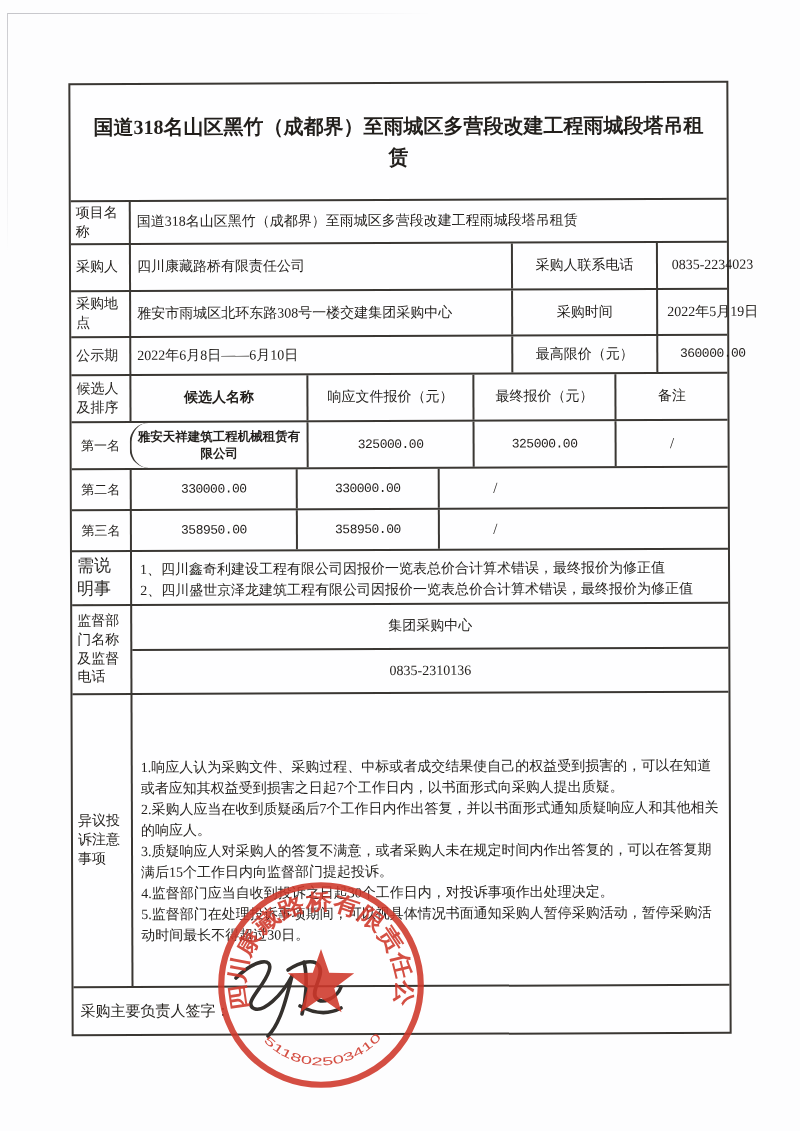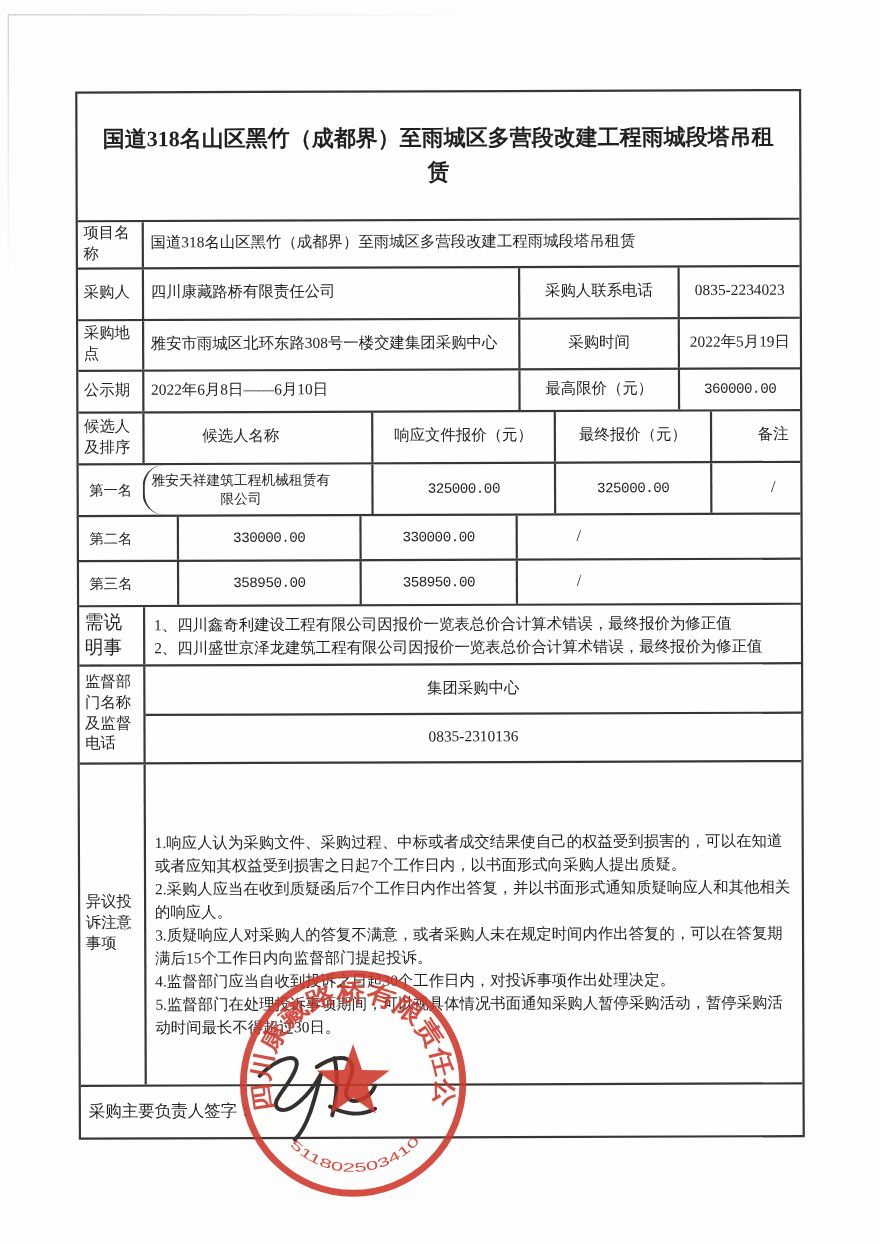--- a/index.html
+++ b/index.html
@@ -24,24 +24,24 @@
     box-sizing:border-box;border-left:2px solid #3a3733;
     display:flex;align-items:center;
     padding:2px 6px;font-size:14px;line-height:1.35;
     overflow:hidden;
   }
   .cell:first-child{border-left:none;}
   .grow{flex:1;}
   .c-center{justify-content:center;text-align:center;}
   .label-cell{width:58px;flex:none;padding:2px 5px;}
   .w-342{width:342px;flex:none;}
-  .w-145{width:145px;flex:none;}
+  .w-145{width:145px;flex:none;margin-left:40px;}
   .w-111{width:111px;flex:none;}
-  .w-177{width:177px;flex:none;}
-  .w-166{width:166px;flex:none;margin-left:31px;}
+  .w-177{width:177px;flex:none;font-weight:bold;}
+  .w-166{width:166px;flex:none;}
   .w-142{width:142px;flex:none;}
   .w-113{width:113px;flex:none;}
 
   .row-title{
     height:115px;border-top:none;
     flex-direction:column;align-items:center;justify-content:center;
     font-weight:bold;font-size:20px;line-height:31px;text-align:center;
     padding:0 14px;box-sizing:border-box;
   }
   .hdr{font-size:14px;}

